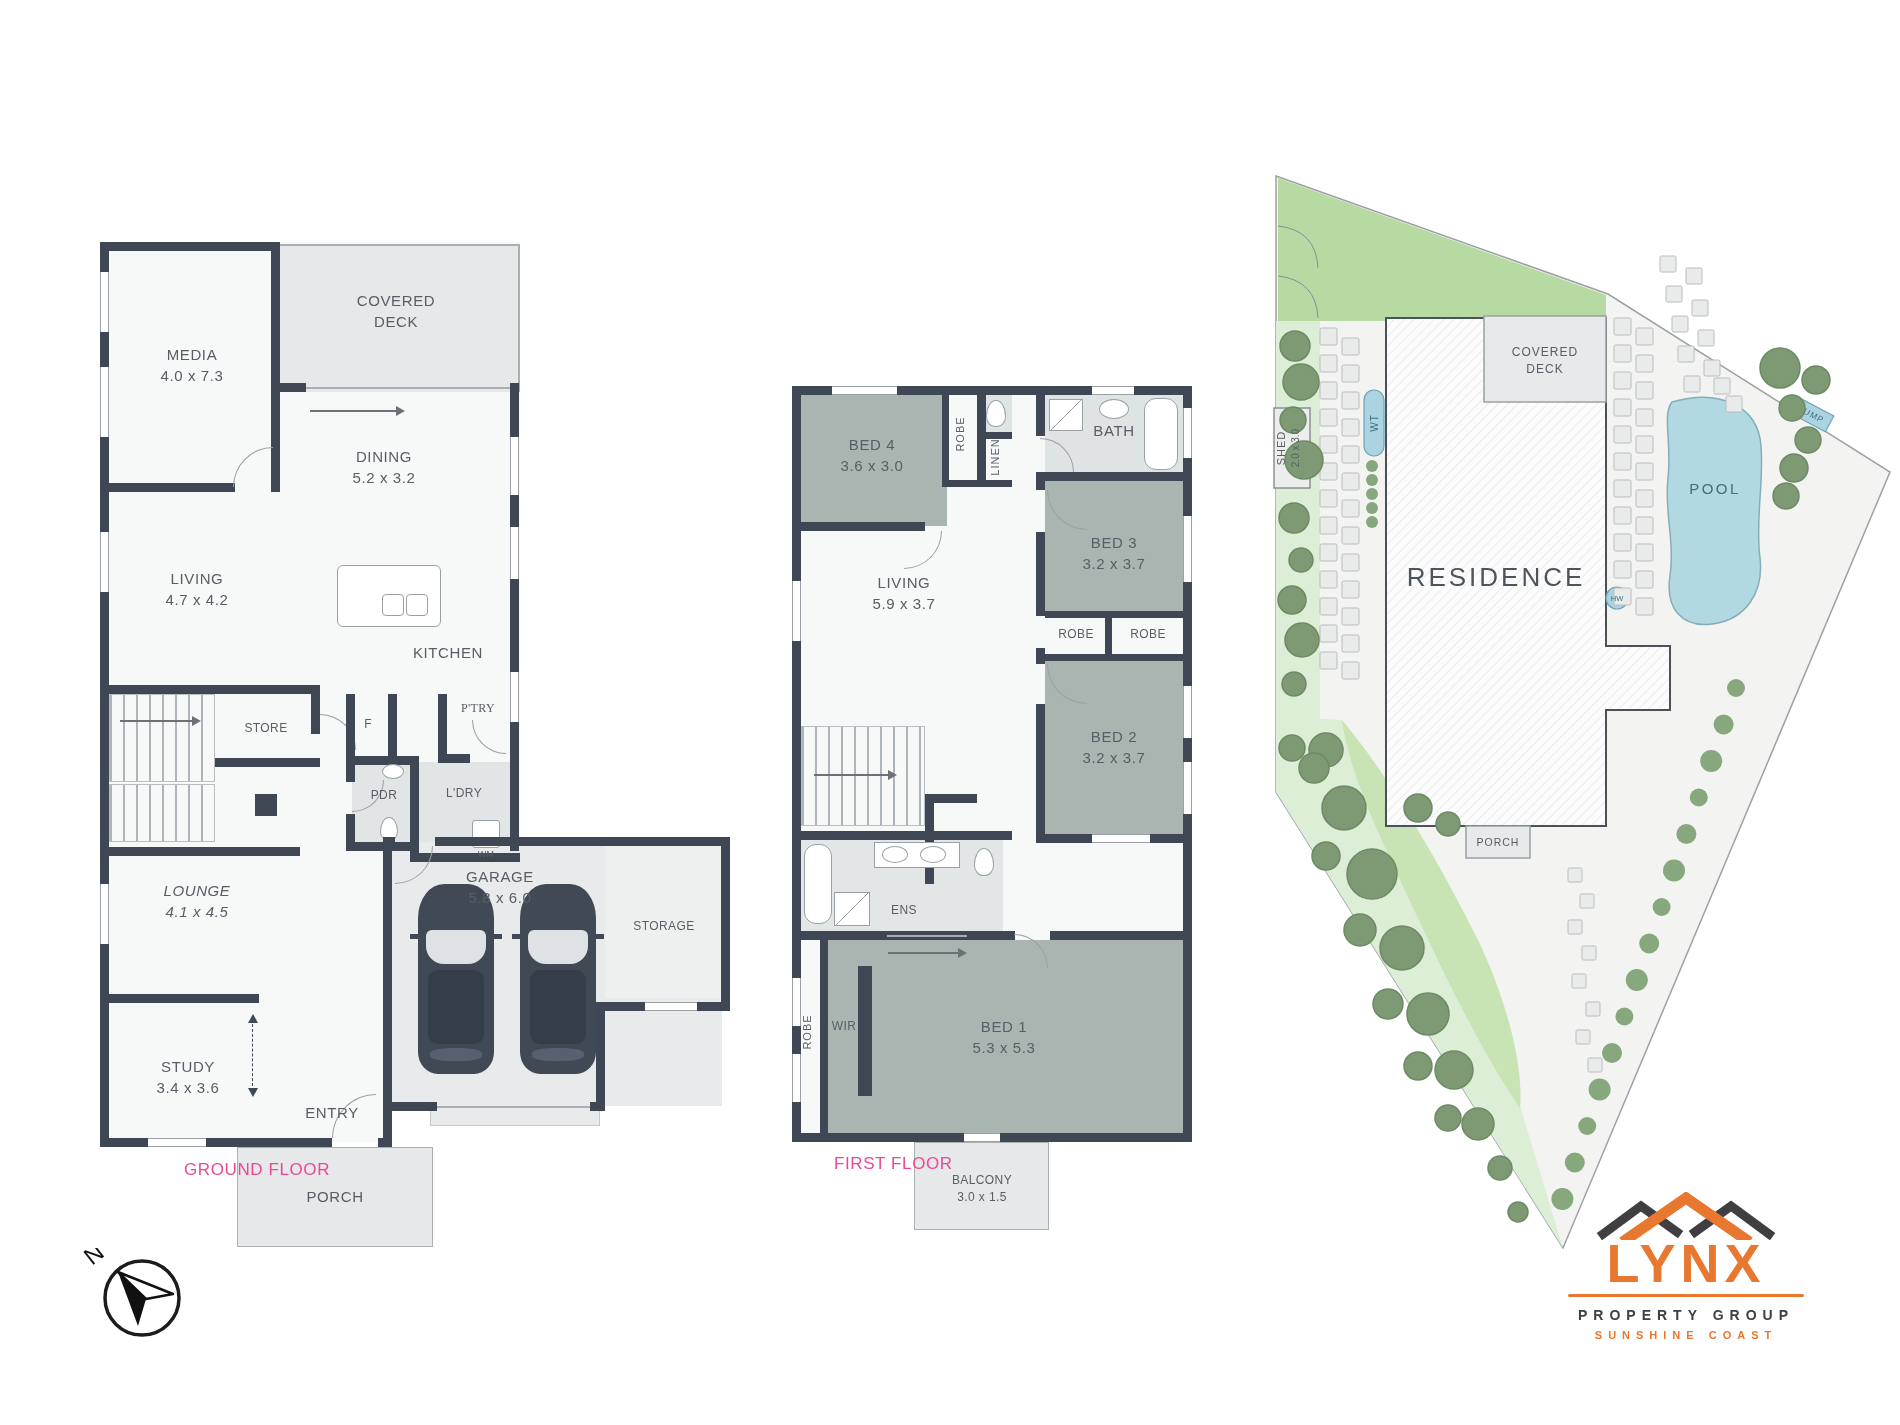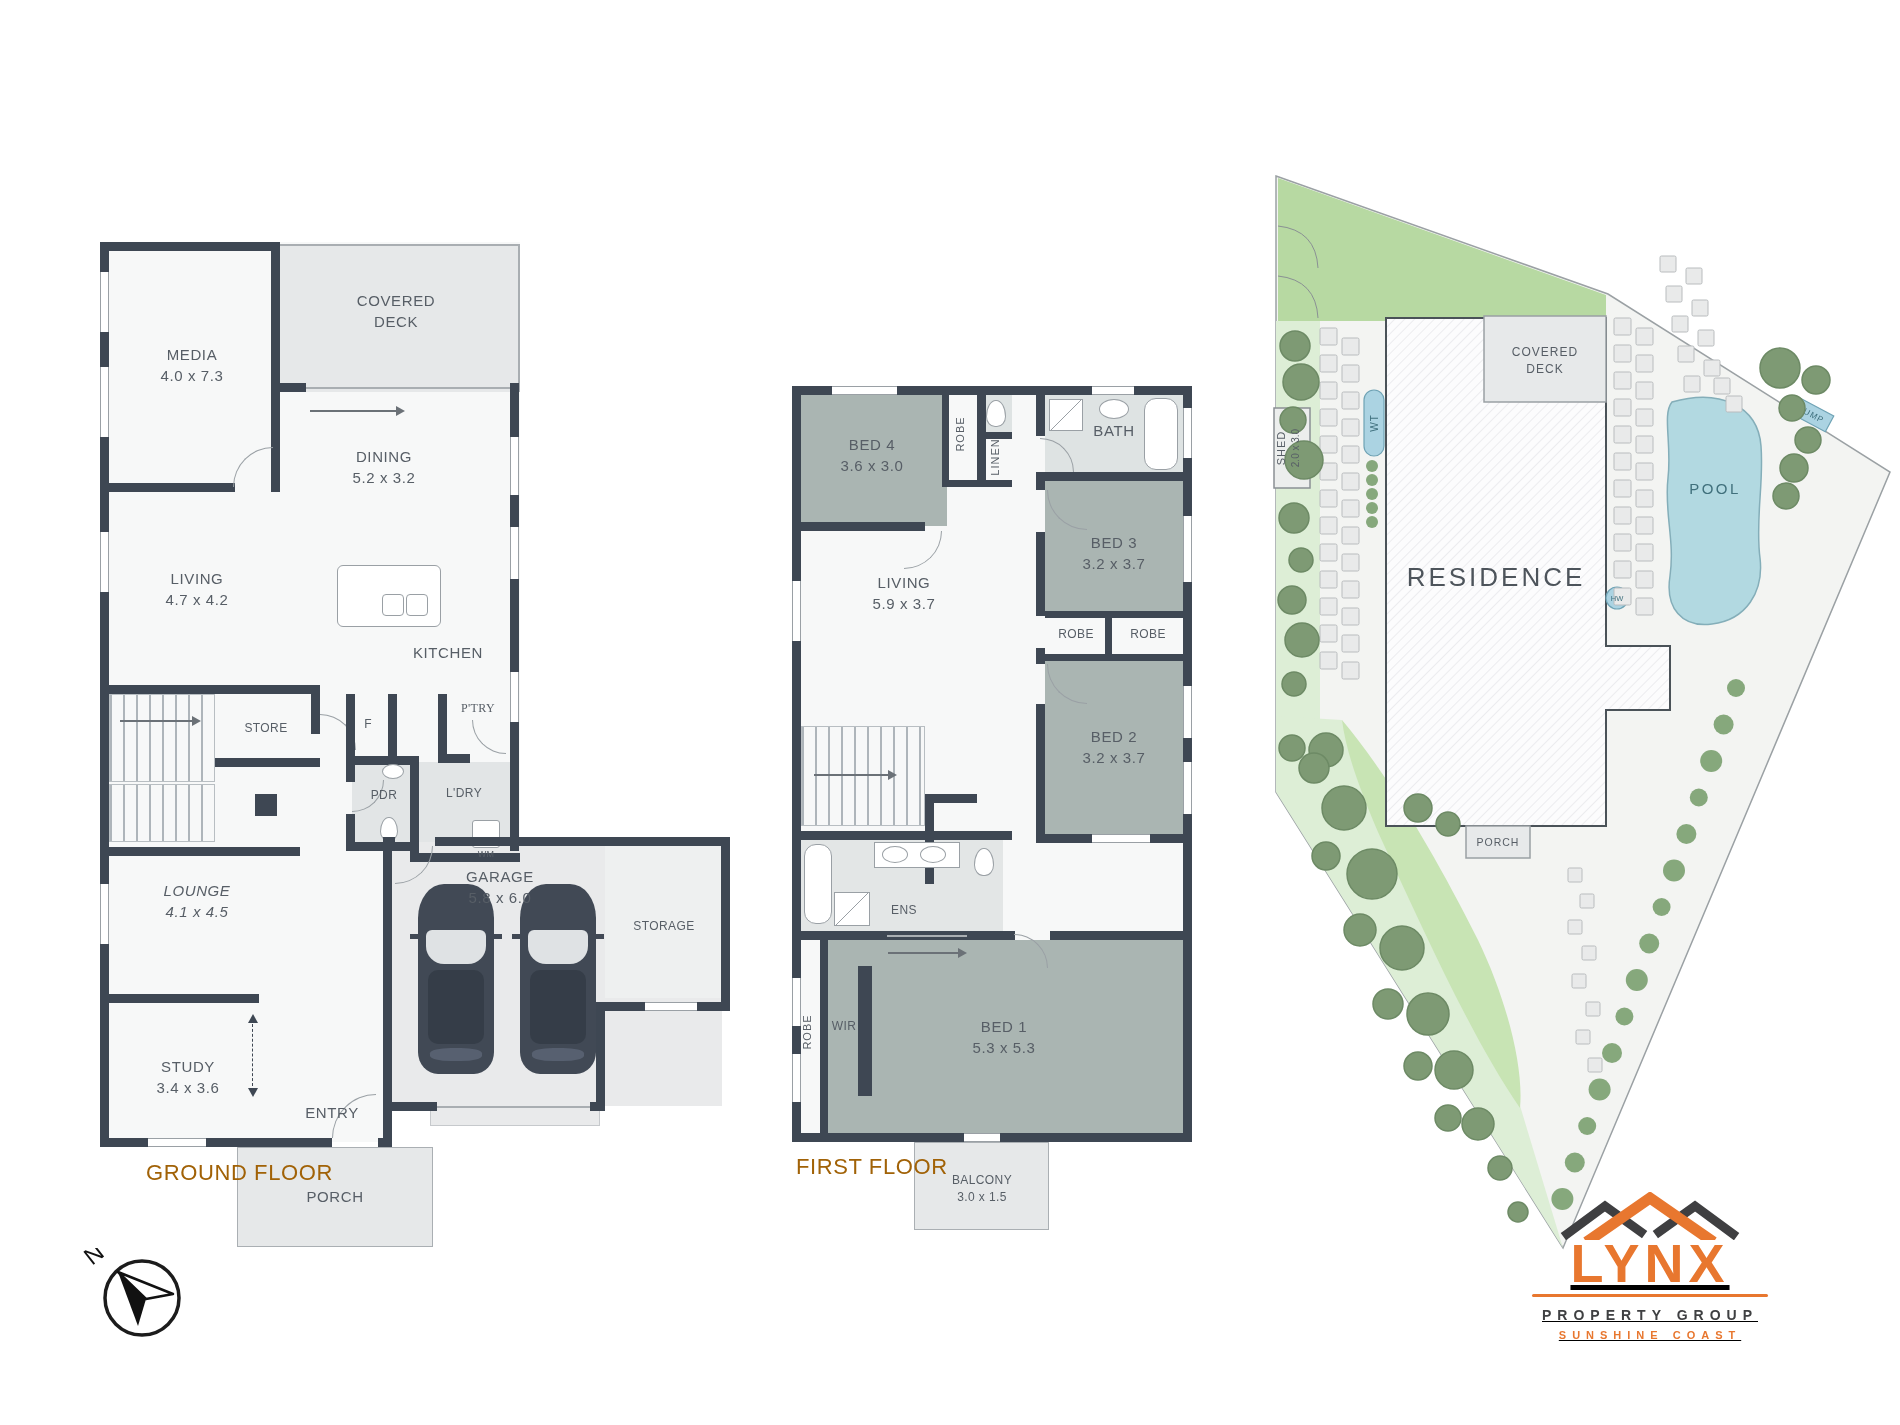--- a/index.html
+++ b/index.html
@@ -12,21 +12,21 @@
   .win { position:absolute; background:#ffffff; border-top:1.5px solid #9aa0a5; border-bottom:1.5px solid #9aa0a5; }
   .winv { position:absolute; background:#ffffff; border-left:1.5px solid #9aa0a5; border-right:1.5px solid #9aa0a5; }
   .door { position:absolute; border:1.6px solid #9aa0a5; border-top:none; border-right:none; border-bottom-left-radius:100%; }
   .fix { position:absolute; background:#fff; border:1.5px solid #9aa0a5; }
   .stairs { position:absolute; border:1.2px solid #b8bec2; background-image:repeating-linear-gradient(90deg,#aeb5ba 0 1.6px, transparent 1.6px 13px); }
   .rlbl { position:absolute; width:160px; margin-left:-80px; text-align:center; color:#575e66; font-size:15px; line-height:1.4; letter-spacing:.6px; }
   .rlbl .nm, .rlbl .dm { display:block; }
   .sm { font-size:12px; letter-spacing:.4px; }
   .xs { font-size:9px; letter-spacing:.2px; }
   .vlbl { position:absolute; width:80px; margin-left:-40px; margin-top:-8px; text-align:center; font-size:11px; color:#575e66; letter-spacing:1px; transform:rotate(-90deg); }
-  .floor-lbl { position:absolute; font-size:22px; color:#a16207; letter-spacing:.6px; }
+  .floor-lbl { position:absolute; font-size:17px; color:#ec4899; letter-spacing:.6px;margin-left:38px; }
   .pillar { position:absolute; background:#3e4753; }
   .wc { position:absolute; background:#fff; border:1.5px solid #9aa0a5; border-radius:50% 50% 46% 46% / 62% 62% 40% 40%; }
   .basin { position:absolute; background:#fff; border:1.5px solid #9aa0a5; border-radius:50%; }
   .shower { position:absolute; background:#fff; border:1.5px solid #9aa0a5;
             background-image:linear-gradient(135deg, transparent 48.5%, #9aa0a5 48.5%, #9aa0a5 51.5%, transparent 51.5%); }
   .tub { position:absolute; background:#fff; border:1.5px solid #9aa0a5; border-radius:12px; }
   .car { position:absolute; width:76px; height:190px; background:#414955; border-radius:26px 26px 20px 20px / 34px 34px 22px 22px; }
   .car .ws { position:absolute; left:8px; top:46px; width:60px; height:34px; background:#dfe2e4; border-radius:6px 6px 18px 18px; }
   .car .roof { position:absolute; left:10px; top:86px; width:56px; height:74px; background:#353d48; border-radius:10px; }
   .car .rw { position:absolute; left:12px; top:164px; width:52px; height:13px; background:#576070; border-radius:40%; }
@@ -38,21 +38,21 @@
   .aline { position:absolute; background:#6b7177; height:1.6px; }
   .dashv { position:absolute; width:0; border-left:1.6px dashed #3e4753; }
 
   #title { position:absolute; left:48px; top:62px; font-size:43px; color:#3d4145; letter-spacing:.5px; }
   #title b { font-weight:700; color:#37393c; }
 
   #summary { position:absolute; left:460px; top:1290px; display:flex; gap:40px; font-size:23px; color:#4b5157; }
   #summary .it { white-space:nowrap; }
   #summary .vl { font-weight:700; color:#3d4247; }
 
-  #logo { position:absolute; left:1532px; top:1192px; width:236px; text-align:center;text-decoration:underline; }
+  #logo { position:absolute; left:1568px; top:1192px; width:236px; text-align:center; }
   #logo .lynx { font-size:54px; font-weight:800; color:#e8772f; letter-spacing:5px; line-height:1.0; margin-top:-4px; }
   #logo .rule { height:2.5px; background:#e8772f; margin:4px 0 10px 0; border-radius:2px; }
   #logo .tg { font-size:14px; font-weight:700; color:#3f4042; letter-spacing:6px; }
   #logo .rg { font-size:11px; font-weight:700; color:#e8772f; letter-spacing:6px; margin-top:6px; }
 </style>
 </head>
 <body>
 
 <div id="canvas">
 

